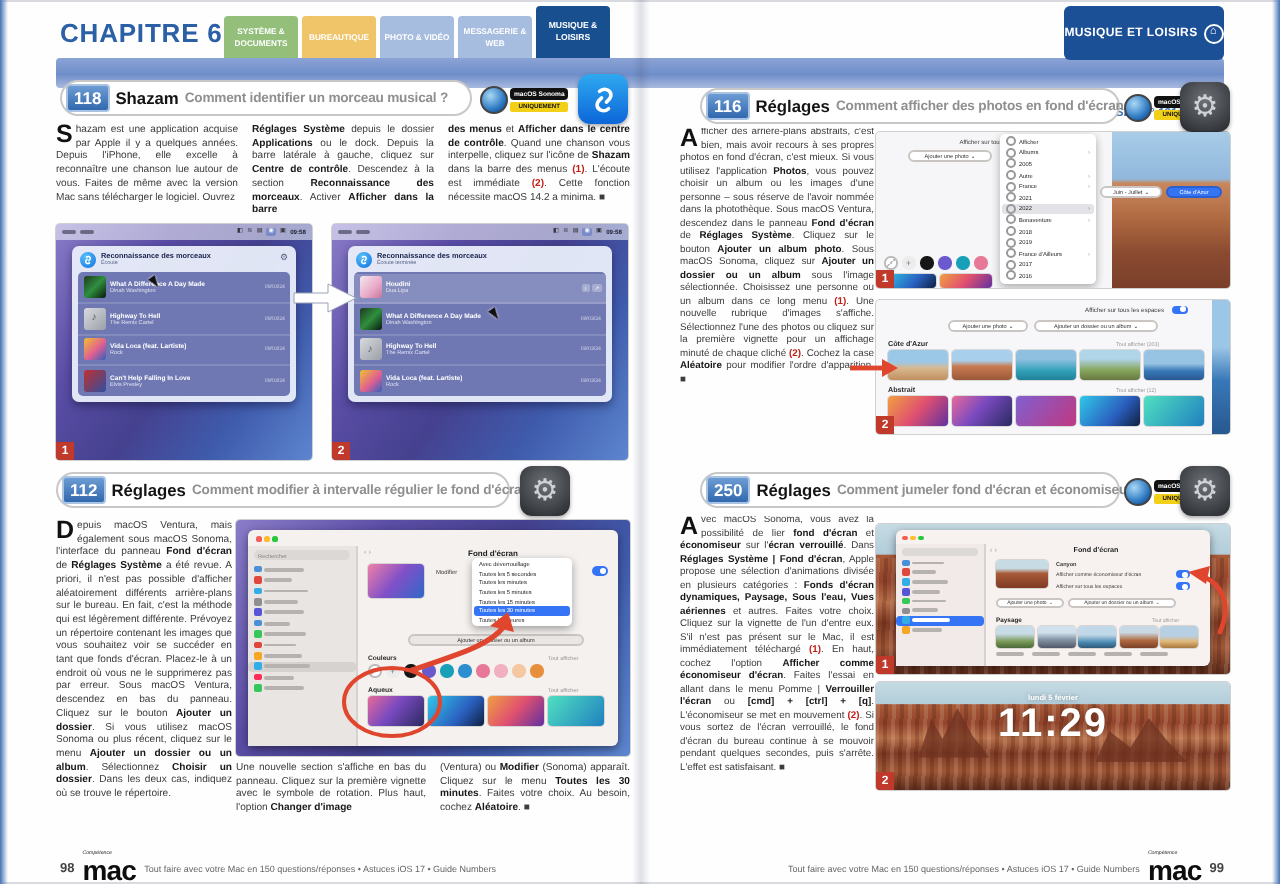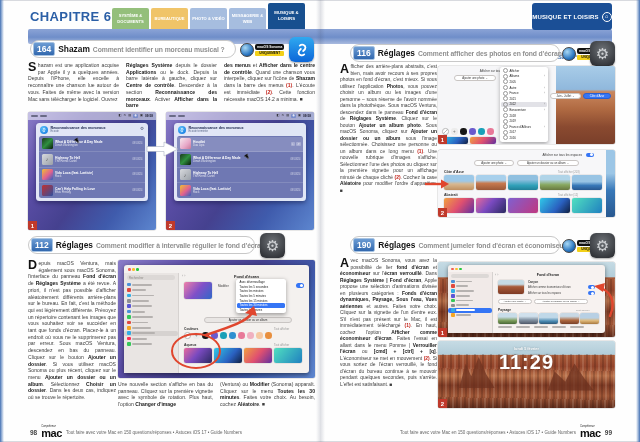--- a/index.html
+++ b/index.html
@@ -127,21 +127,21 @@
   .spire{position:absolute;background:#6f3320;opacity:.75;}
   .clock{font-size:20px;font-weight:bold;color:#fff;letter-spacing:1px;text-shadow:0 0 3px rgba(0,0,0,.3);line-height:1;}
   .lockdate{font-size:3.8px;font-weight:bold;color:#fff;text-shadow:0 0 2px rgba(0,0,0,.35);}
   .photoR{background:linear-gradient(180deg,#a8cce8 0%,#90b8dc 30%,#c9875e 33%,#b06a42 55%,#8a4a30 78%,#7a3f2a 100%);}
   .photoSea{background:linear-gradient(180deg,#9cc6e6 35%,#3878b8 60%,#285890);}
   
   .foot{top:426px;display:flex;align-items:center;gap:4px;}
   .folio{font-size:6.5px;font-weight:bold;color:#444;}
   .maclogo{display:flex;flex-direction:column;line-height:1;}
   .lt{font-size:2.6px;font-style:italic;color:#222;}
-  .lm{font-size:11px;font-weight:bold;color:#0d0d0d;letter-spacing:-.4px;margin-top:-.5px;}
+  .lm{font-size:14px;font-weight:bold;color:#0d0d0d;letter-spacing:-.4px;margin-top:-.5px;}
   .ftext{font-size:4.5px;color:#666;}
   .gutter{left:316px;top:0;width:9px;height:442px;background:linear-gradient(90deg,rgba(60,70,100,0),rgba(60,70,100,.16) 50%,rgba(60,70,100,0));z-index:8;pointer-events:none;}
   .edgeL{left:0;top:0;width:4px;height:442px;background:linear-gradient(90deg,#4a77b8,rgba(74,119,184,0));z-index:9;}
   .edgeR{right:0;top:0;width:4px;height:442px;background:linear-gradient(270deg,#4a77b8,rgba(74,119,184,0));z-index:9;}
   svg{display:block;}
 </style>
 </head>
 <body>
 
 <div class="spread">
@@ -155,21 +155,21 @@
     <div class="tab active" style="background: rgb(23, 79, 143);">MUSIQUE &amp; LOISIRS</div>
   </div>
   <div class="a band"></div>
   <div class="a secbox">
     <span>MUSIQUE ET LOISIRS</span>
     <span class="homeicon">⌂</span>
   </div>
   <div class="a qrange">QUESTIONS / RÉPONSES n° 121 à n° 150</div>
 
   <div class="a qhead" style="left:30px;top:40px;width:206px">
-    <span class="qnum">164</span>
+    <span class="qnum">118</span>
     <span class="qapp">Shazam</span>
     <span class="qq">Comment identifier un morceau musical ?</span>
   </div>
   <div class="a sonoma" style="left:240px;top:43px">
     <span class="disc"></span>
     <span class="pills">
         <span class="p1">macOS Sonoma</span>
         <span class="p2">UNIQUEMENT</span>
       </span>
   </div>
@@ -576,21 +576,21 @@
     </div>
     <div class="photoSea" style="position:absolute;left:168px;top:0;width:9px;height:67px"></div>
     <span class="rtag">2</span>
   </div>
   <svg class="a" style="left:424px;top:179px;z-index:7" width="26" height="10">
     <path d="M1 5 H17" stroke="#e0462e" stroke-width="2.4"></path>
     <polygon points="17,.5 25,5 17,9.5" fill="#e0462e"></polygon>
   </svg>
 
   <div class="a qhead" style="left:350px;top:236px;width:210px">
-    <span class="qnum">190</span>
+    <span class="qnum">250</span>
     <span class="qapp">Réglages</span>
     <span class="qq">Comment jumeler fond d'écran et économiseur ?</span>
   </div>
   <div class="a sonoma" style="left:562px;top:239px">
     <span class="disc"></span>
     <span class="pills">
         <span class="p1">macOS Sonoma</span>
         <span class="p2">UNIQUEMENT</span>
       </span>
   </div>
@@ -678,21 +678,21 @@
           <u class="sbbar" style="width:14px"></u>
       </div>
     </div>
     <svg class="a" style="left:0;top:0;z-index:6;pointer-events:none" width="177" height="75">
       <path d="M172 54 C 178 40,173 30,163 26" fill="none" stroke="#e0462e" stroke-width="2.4" stroke-linecap="round"></path>
       <polygon points="156,24 167,21 165,30" fill="#e0462e"></polygon>
     </svg>
     <span class="rtag">1</span>
   </div>
 
-  <div class="shot canyon" style="left:438px;top:341px;width:177px;height:67px">
+  <div class="shot canyon" style="left:438px;top:341px;width:177px;height:54px">
     <div class="stria" style="top:20%"></div>
     <div class="spire" style="left:12%;top:24%;width:20%;height:46%;clip-path:polygon(0 100%,18% 22%,34% 62%,55% 0,76% 55%,100% 100%)"></div>
     <div class="spire" style="left:62%;top:30%;width:26%;height:44%;clip-path:polygon(0 100%,15% 35%,38% 70%,58% 8%,80% 60%,100% 100%)"></div>
     <div style="position:absolute;left:0;right:0;top:6px;text-align:center" class="lockdate">lundi 5 février</div>
     <div style="position:absolute;left:0;right:0;top:11px;text-align:center"><span class="clock">11:29</span></div>
     <span class="rtag">2</span>
   </div>
 
   <div class="a foot" style="left:30px">
     <span class="folio">98</span>

